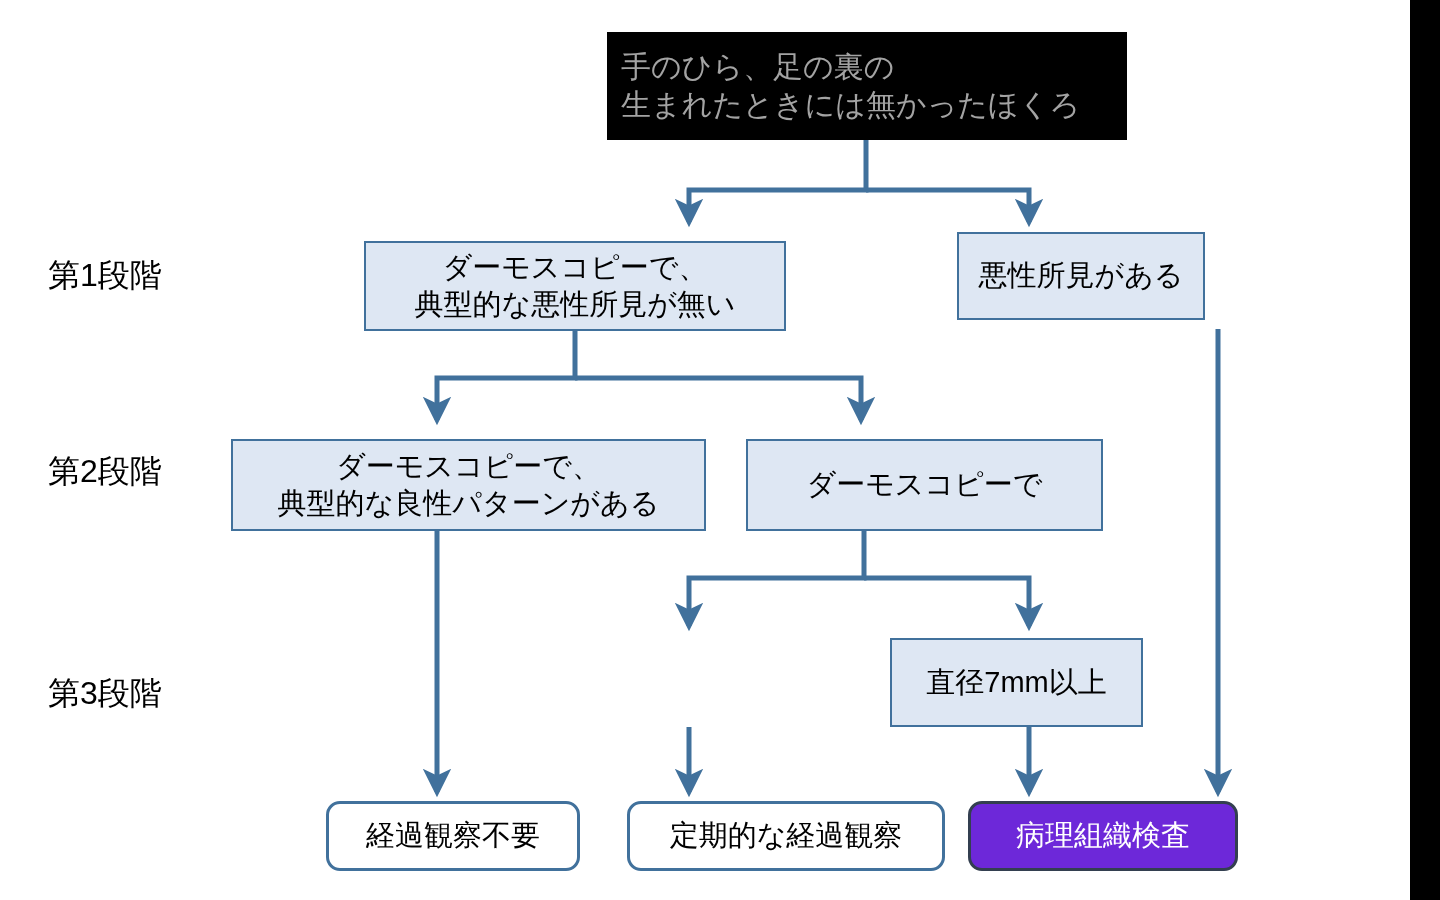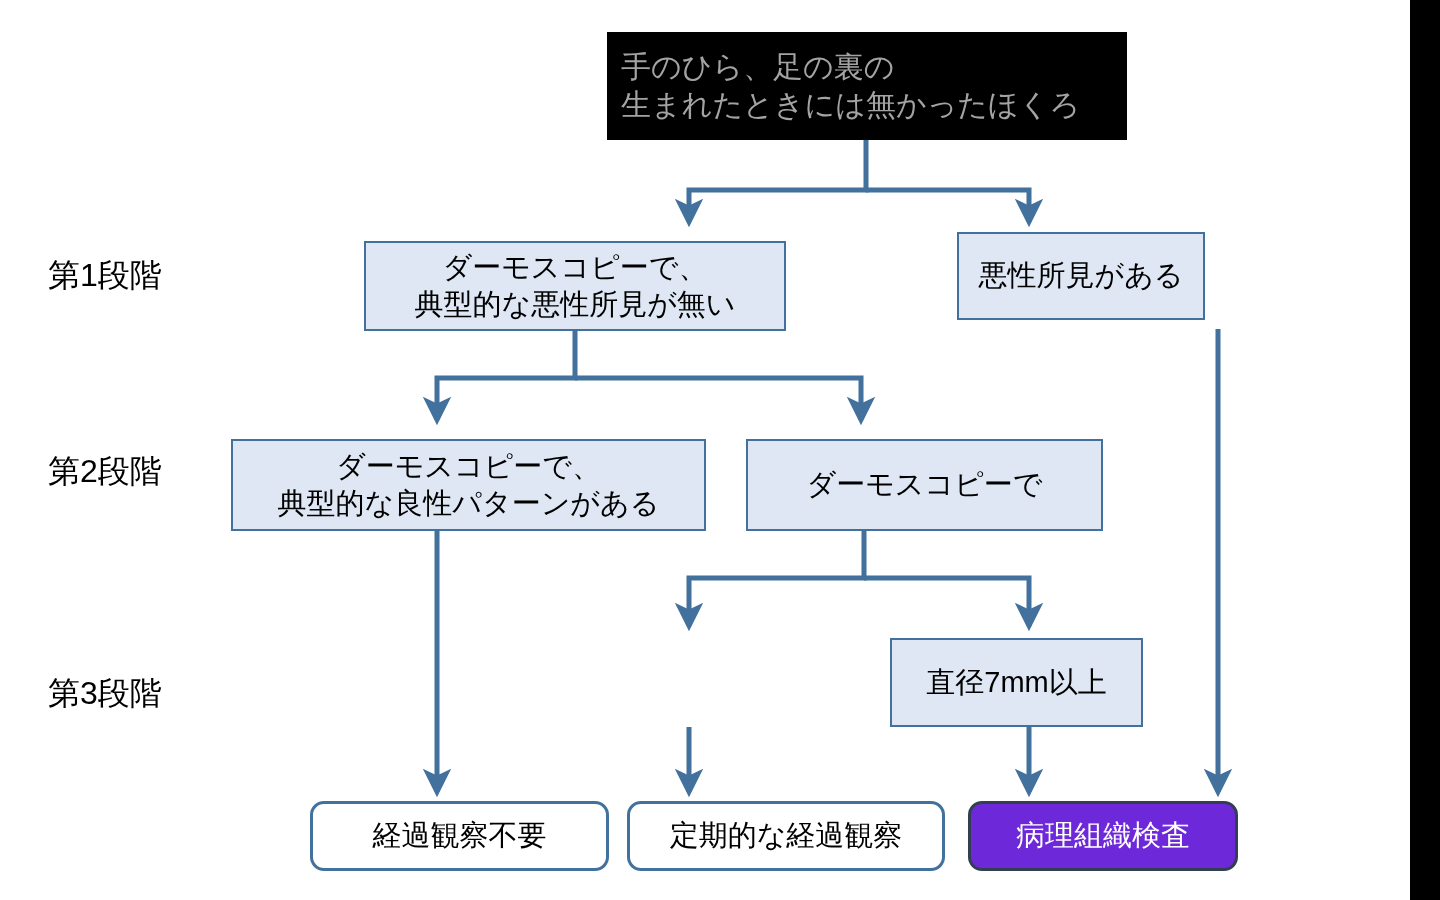--- a/index.html
+++ b/index.html
@@ -122,18 +122,18 @@
   <div class="node proc" style="left:364px; top:241px; width:422px; height:90px;">ダーモスコピーで、
 典型的な悪性所見が無い</div>
   <div class="node proc" style="left:957px; top:232px; width:248px; height:88px;">悪性所見がある</div>
 
   <div class="node proc" style="left:231px; top:439px; width:475px; height:92px;">ダーモスコピーで、
 典型的な良性パターンがある</div>
   <div class="node proc" style="left:746px; top:439px; width:357px; height:92px;">ダーモスコピーで</div>
 
   <div class="node proc" style="left:890px; top:638px; width:253px; height:89px;">直径7mm以上</div>
 
-  <div class="node term" style="left:310px; top:801px; width:299px; height:70px;text-align:center;">経過観察不要</div>
+  <div class="node term" style="left:326px; top:801px; width:254px; height:70px;text-align:center;">経過観察不要</div>
   <div class="node term" style="left:597px; top:801px; width:318px; height:70px;margin-left:30px;">定期的な経過観察</div>
   <div class="node term-dark" style="left:968px; top:801px; width:270px; height:70px;">病理組織検査</div>
 
   <div class="edge-band"></div>
 </div>
 
 </body></html>

